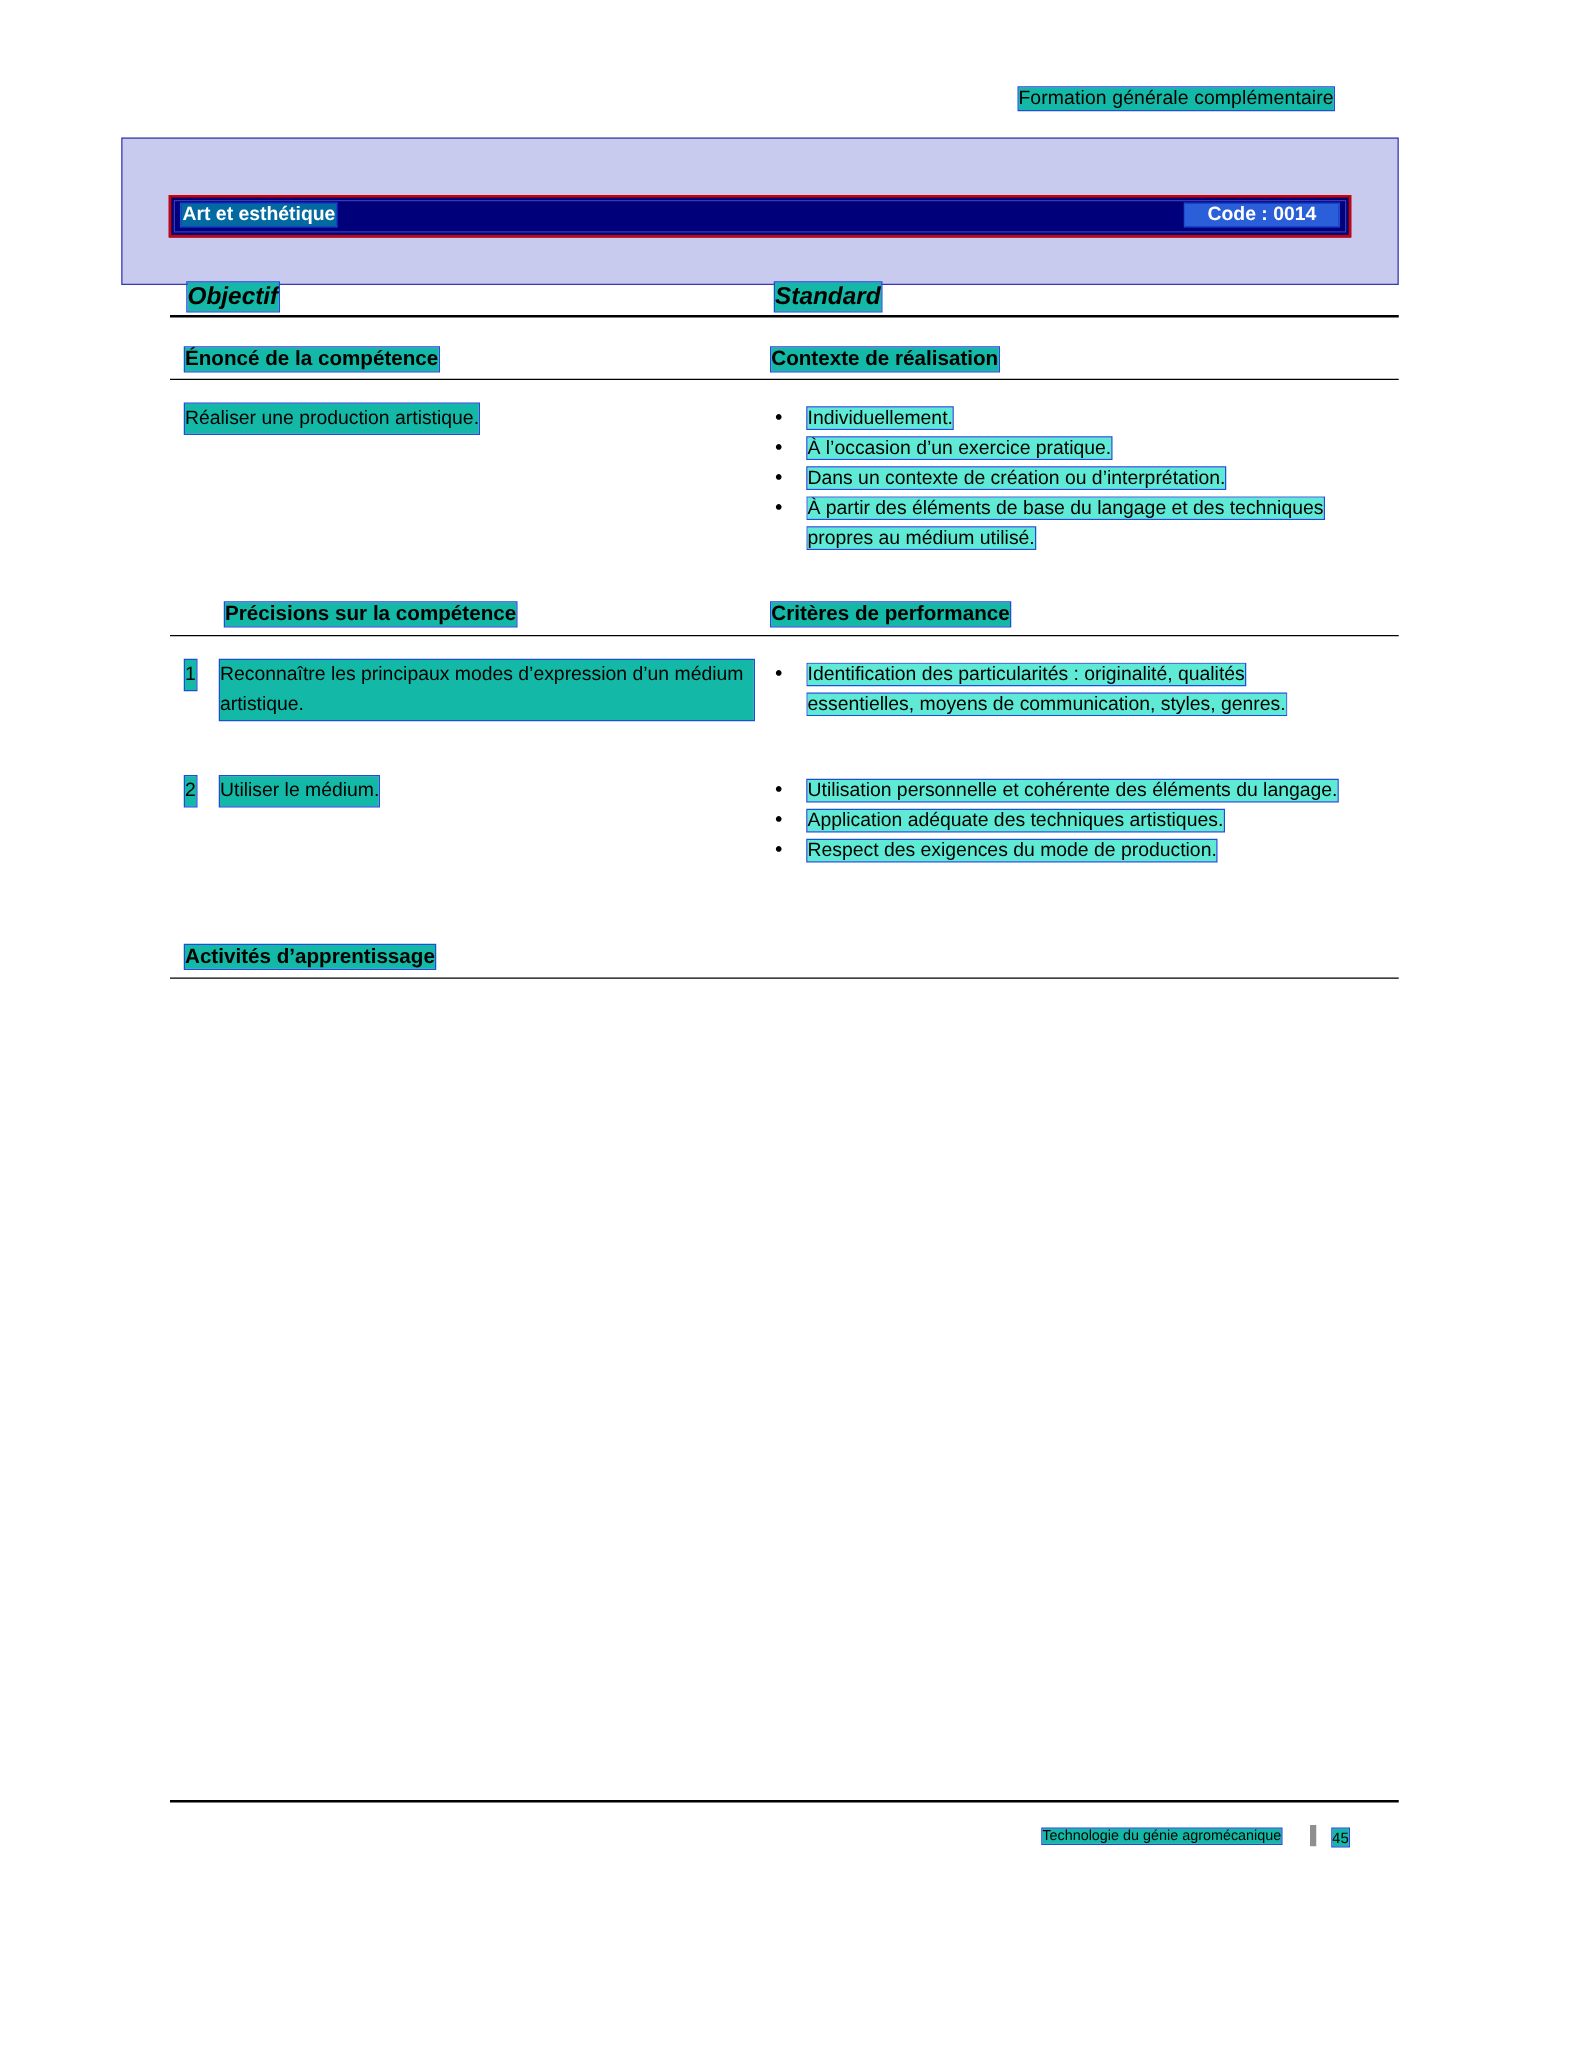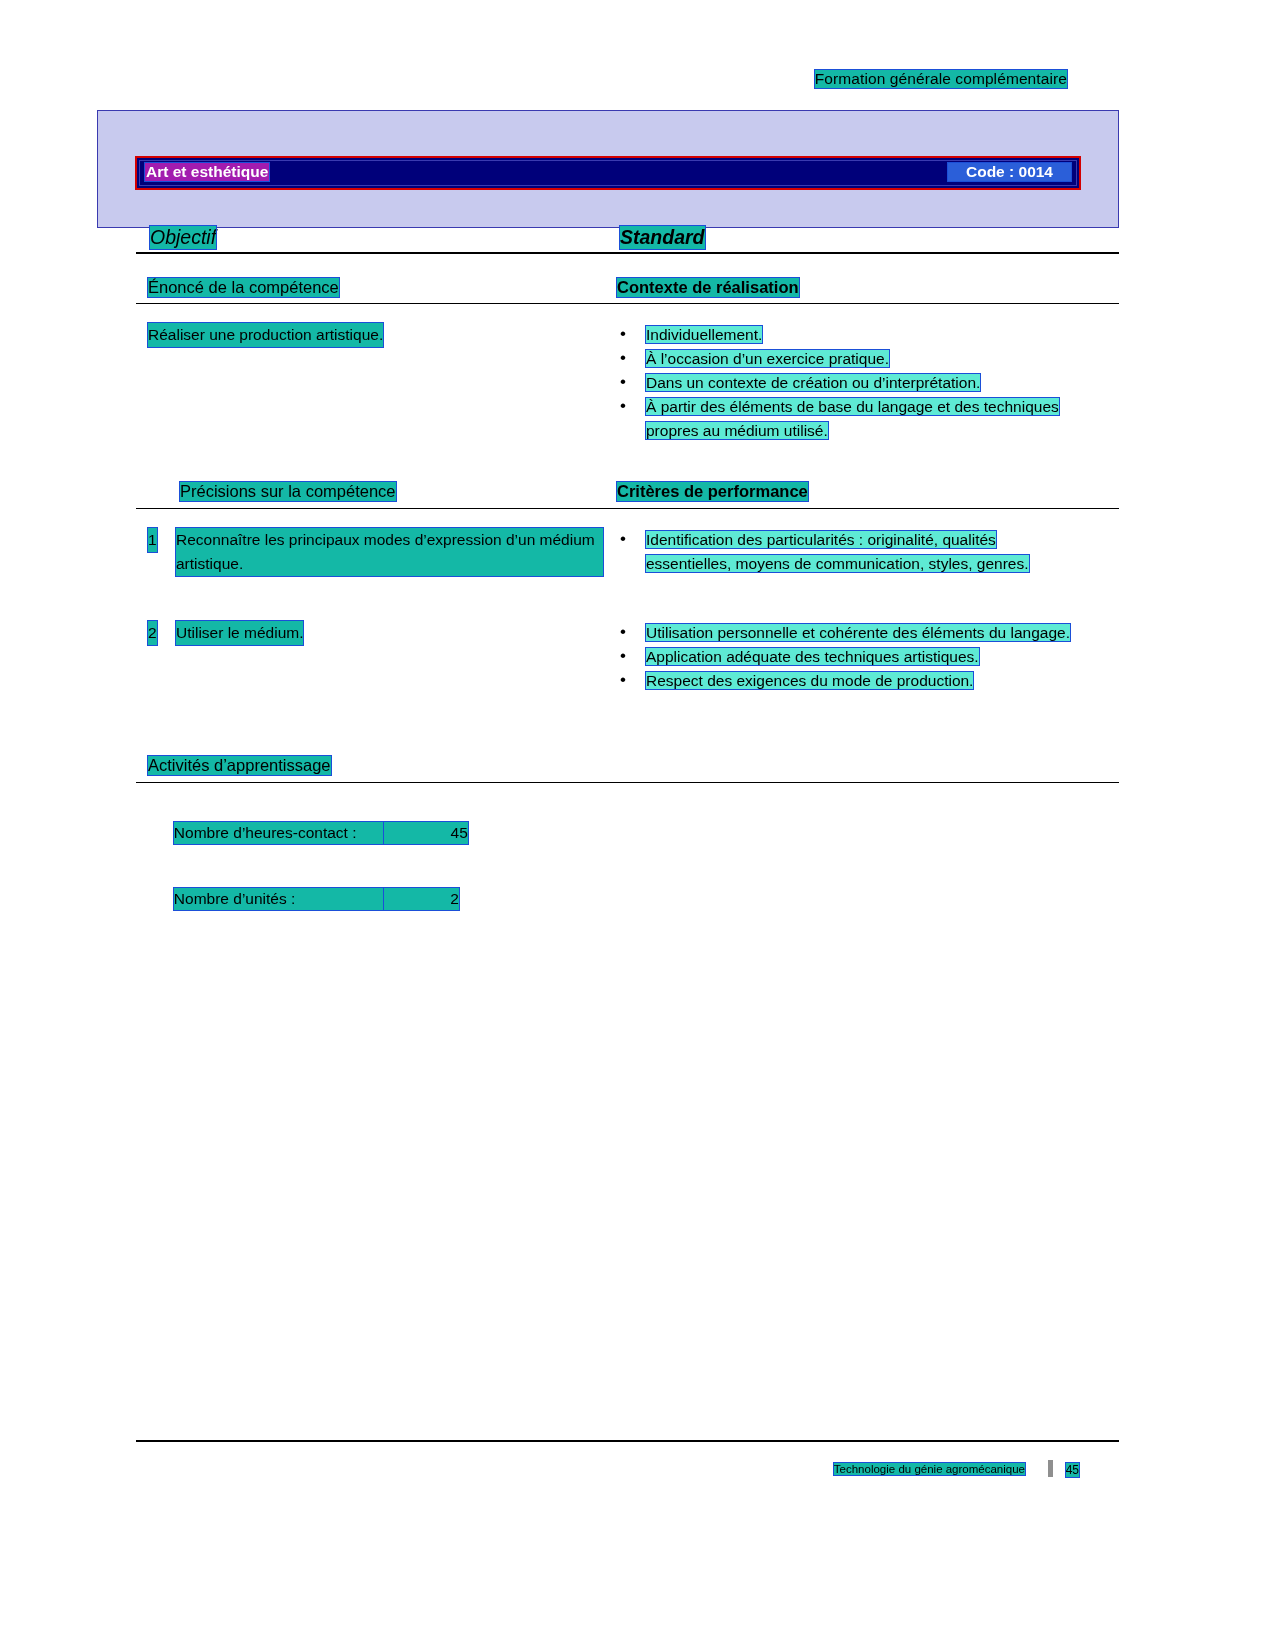--- a/index.html
+++ b/index.html
@@ -66,21 +66,21 @@
     border: 1px solid #3a3ab0;
     box-sizing: border-box;
   }
   .title-name {
     position: absolute;
     left: 8px;
     top: 5px;
     font-size: 15.5px;
     font-weight: bold;
     color: #ffffff;
-    background: #a21caf;
+    background: #0369a1;
     outline: 1px solid #1b4fd8;
     padding: 0 1px;
   }
   .title-code {
     position: absolute;
     right: 8px;
     top: 5px;
     font-size: 15.5px;
     font-weight: bold;
     color: #ffffff;
@@ -93,21 +93,21 @@
   .rule {
     position: absolute;
     left: 136px;
     width: 983px;
     border-bottom: 2px solid #000000;
   }
   .rule.thin { border-bottom: 1.5px solid #000000; }
 
   .hdr-left {
     position: absolute;
-    font-weight: normal;
+    font-weight: bold;
     font-size: 16.5px;
   }
   .hdr-right {
     position: absolute;
     font-weight: bold;
     font-size: 16.5px;
   }
   .hdr-italic {
     font-style: italic;
     font-size: 19.5px;
@@ -280,28 +280,20 @@
       <li><span class="txt">Application adéquate des techniques artistiques.</span></li>
       <li><span class="txt">Respect des exigences du mode de production.</span></li>
     </ul>
   </div>
 
   <div class="hdr-left" style="left:148px; top:756px;">
     <span class="hl">Activités d’apprentissage</span>
   </div>
   <div class="rule thin" style="top:782px;"></div>
 
-  <div style="position:absolute; left:148px; top:800px;">
-    <div class="act-line">
-      <span class="hl" style="display:inline-block; width:210px;">Nombre d’heures-contact :</span><span class="hl" style="display:inline-block; width:84px; text-align:right;">45</span>
-    </div>
-    <div class="act-line">
-      <span class="hl" style="display:inline-block; width:210px;">Nombre d’unités :</span><span class="hl" style="display:inline-block; width:75px; text-align:right;">2</span>
-    </div>
-  </div>
 
   <div class="footer-rule"></div>
   <div class="footer-text">
     <span class="hl">Technologie du génie agromécanique</span>
   </div>
   <div class="footer-sep"></div>
   <div class="footer-page">
     <span class="hl">45</span>
   </div>
 

